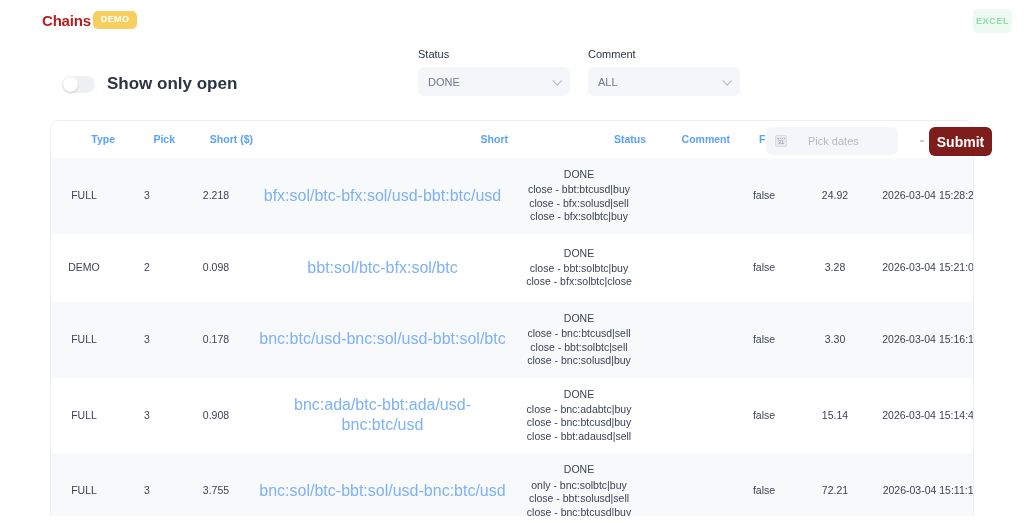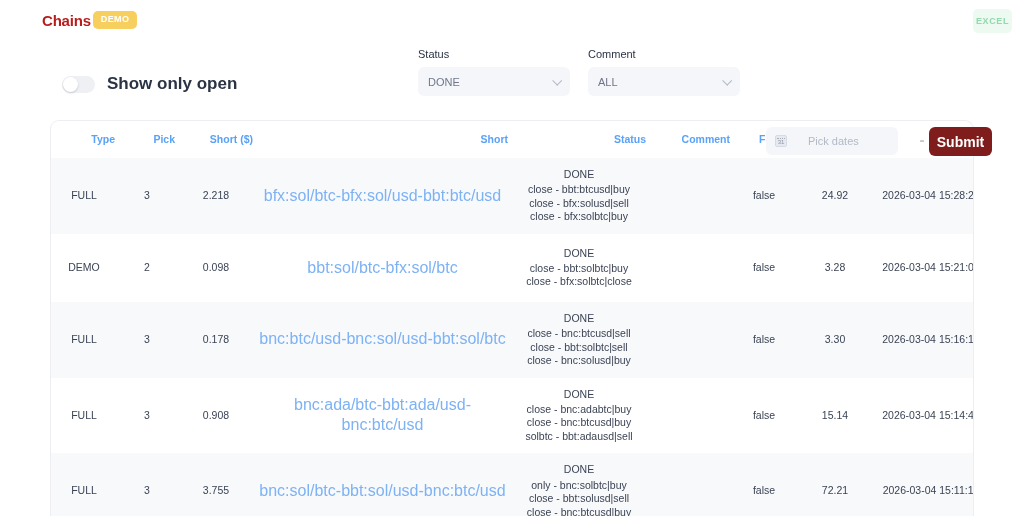--- a/index.html
+++ b/index.html
@@ -399,21 +399,21 @@
         </tr>
         <tr class="even">
           <td>FULL</td>
           <td>3</td>
           <td>0.908</td>
           <td class="short"><a>bnc:ada/btc-bbt:ada/usd-bnc:btc/usd</a></td>
           <td class="status-cell">
             <span class="status-main">DONE</span>
             <span class="leg">close - bnc:adabtc|buy</span>
             <span class="leg">close - bnc:btcusd|buy</span>
-            <span class="leg">solbtc - bbt:adausd|sell</span>
+            <span class="leg">close - bbt:adausd|sell</span>
           </td>
           <td></td>
           <td>false</td>
           <td>15.14</td>
           <td>2026-03-04 15:14:48</td>
         </tr>
         <tr class="odd">
           <td>FULL</td>
           <td>3</td>
           <td>3.755</td>

